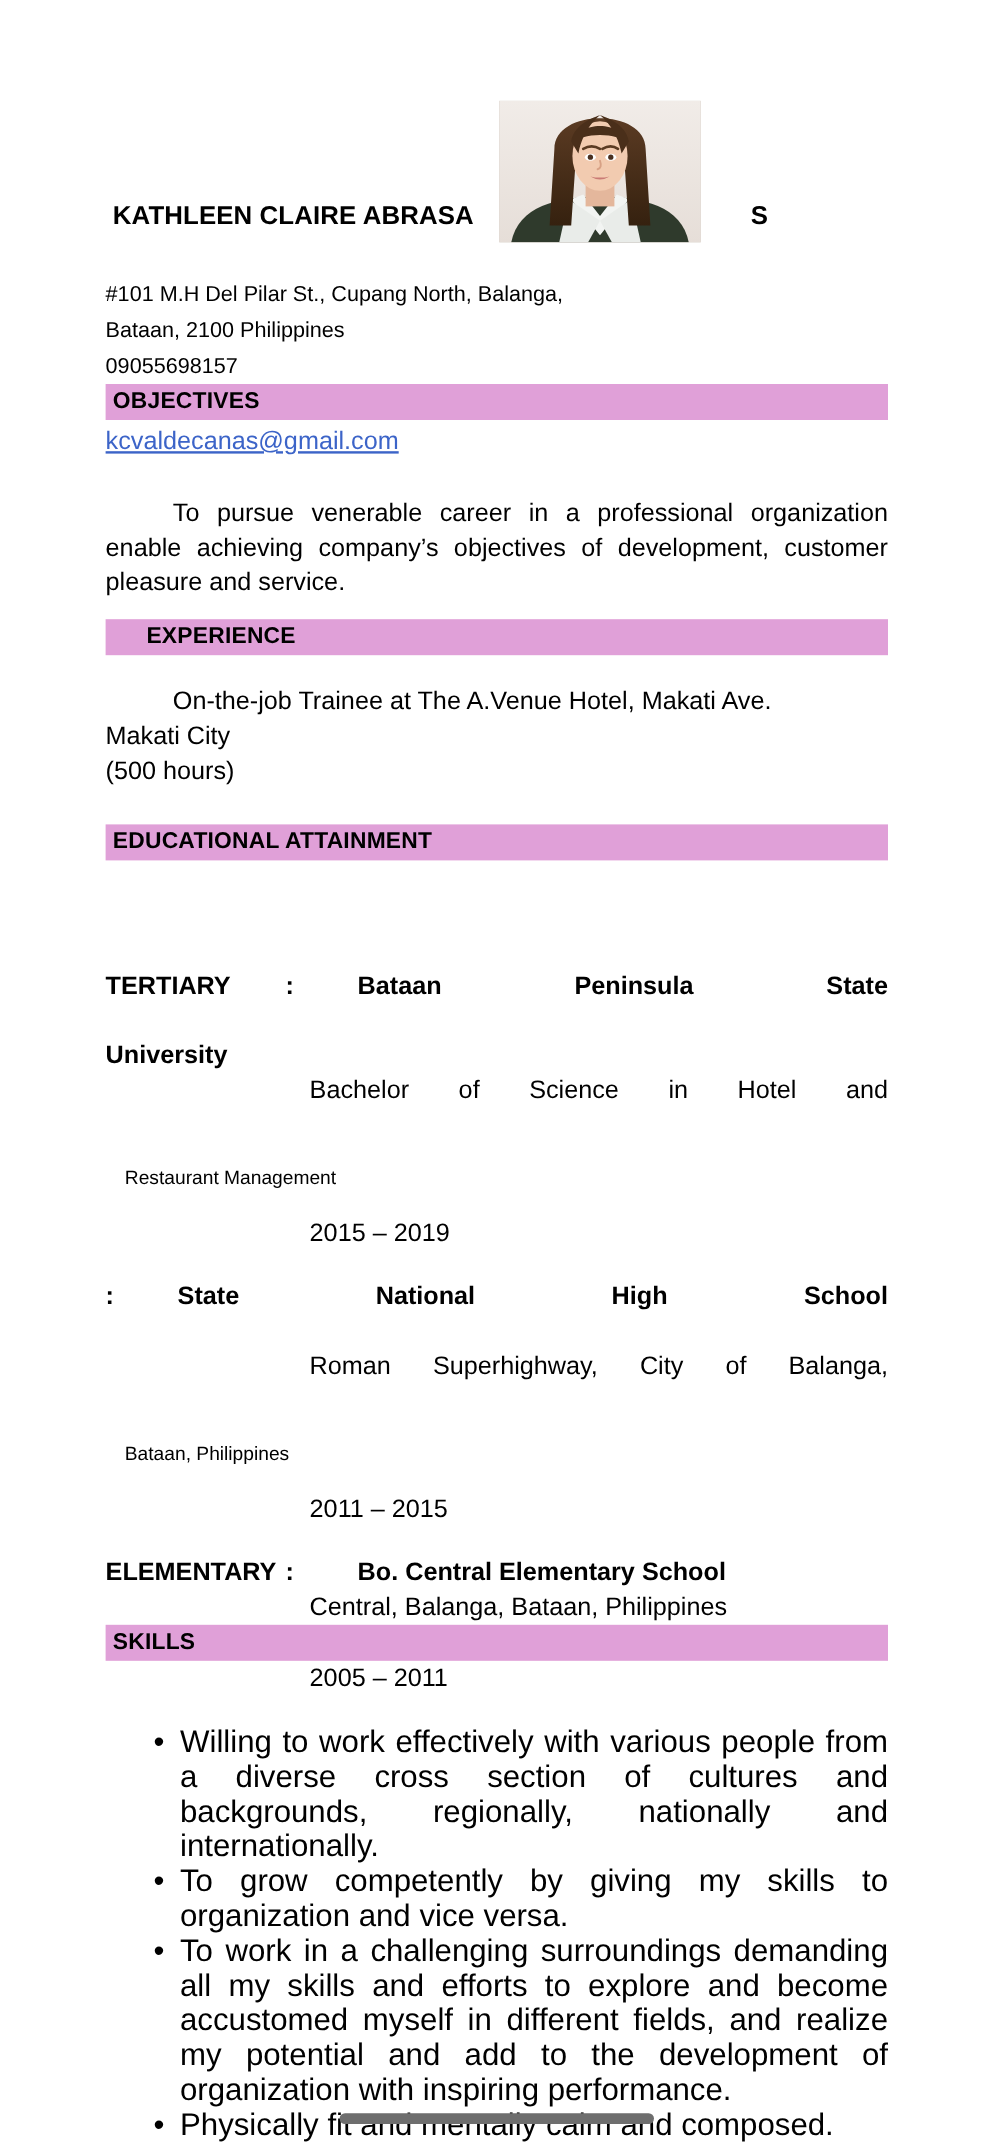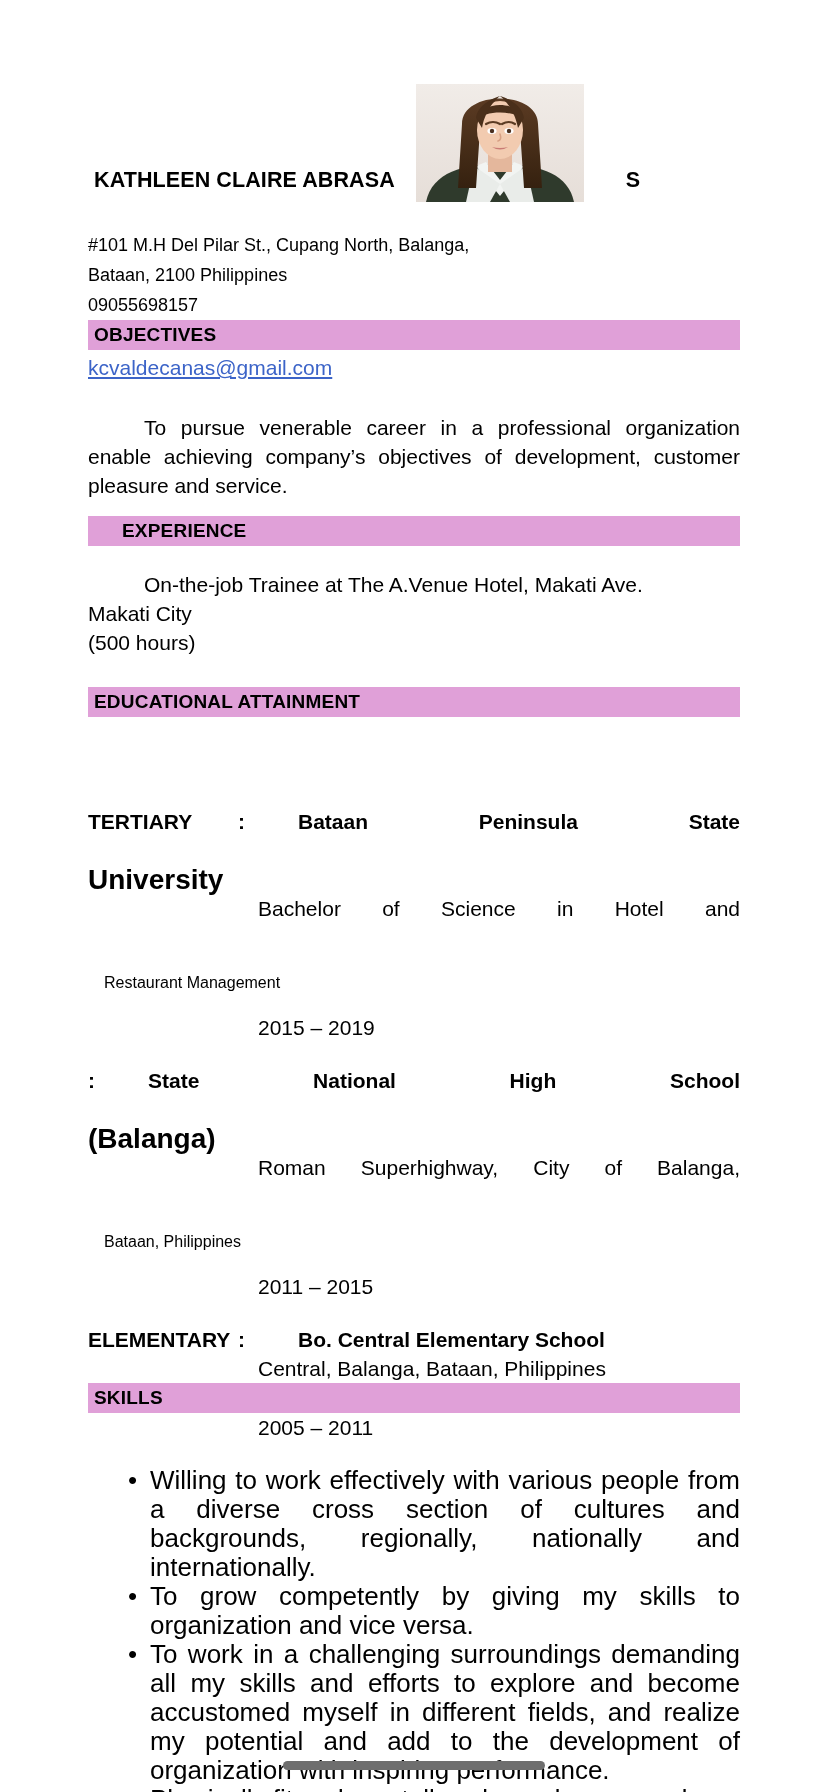--- a/index.html
+++ b/index.html
@@ -139,21 +139,21 @@
   .edu-school-stretch {
     display: block;
     text-align: justify;
   }
   .edu-school-stretch::after {
     content: "";
     display: inline-block;
     width: 100%;
   }
   .edu-wrap2 {
-    font-size: 28px;
+    font-size: 21px;
     line-height: 29px;
     font-weight: bold;
   }
   .edu-detail {
     font-size: 21px;
     line-height: 29px;
     margin: 0;
     padding-left: 170px;
     text-align: justify;
     text-justify: inter-word;
@@ -314,21 +314,20 @@
 
   <div class="spacer-24"></div>
 
   
   <div class="edu-head">
     <span class="edu-colon">:</span>
     <span class="edu-school">
       <span class="edu-school-stretch">State National High School</span>
     </span>
   </div>
-  <div class="edu-wrap2">(Balanga)</div>
   <p class="edu-detail">
     <span class="edu-school-stretch">Roman Superhighway, City of Balanga,</span>
   </p>
   <p class="edu-detail-hang">Bataan, Philippines</p>
   <p class="edu-detail-in">2011 – 2015</p>
 
   <div class="spacer-24"></div>
 
   
   <div class="edu-head">

